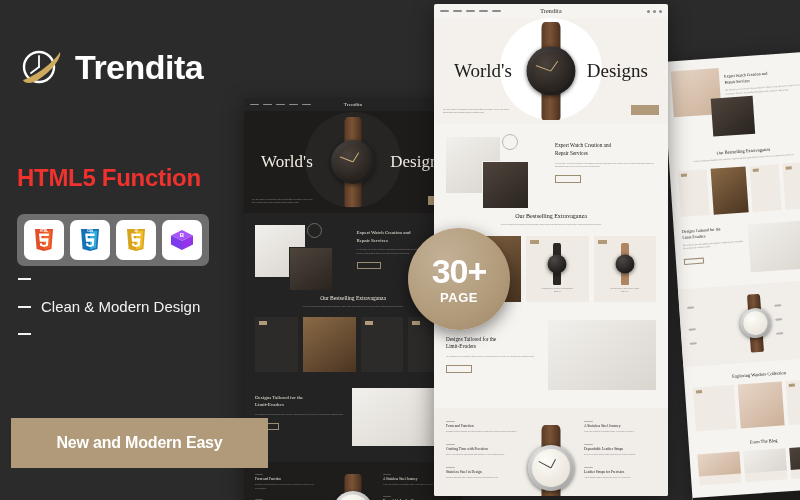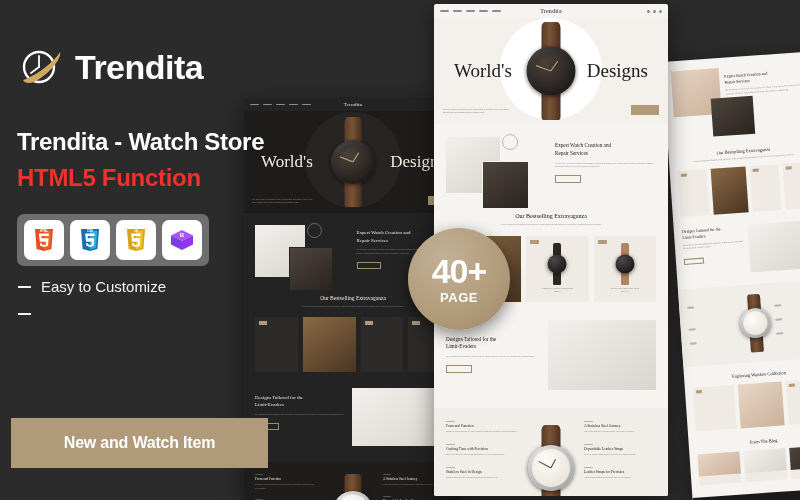--- a/index.html
+++ b/index.html
@@ -452,21 +452,20 @@
         <svg width="50" height="50" viewBox="0 0 50 50">
           <ellipse cx="23" cy="25" rx="15" ry="15" fill="none" stroke="#ffffff" stroke-width="2.4"></ellipse>
           <line x1="23" y1="25" x2="23" y2="14" stroke="#ffffff" stroke-width="1.8" stroke-linecap="round"></line>
           <line x1="23" y1="25" x2="15" y2="31" stroke="#ffffff" stroke-width="1.8" stroke-linecap="round"></line>
           <path d="M7 38 C 20 34, 38 20, 44 10 C 46 16, 34 32, 18 40 C 13 42, 8 41, 7 38 Z" fill="#cfa95e"></path>
         </svg>
       </span>
       <span class="brand-name">Trendita</span>
     </div>
 
-    <div class="headline">Trendita - Watch Store</div>
     <div class="subhead">HTML5 Function</div>
 
     <div class="badges">
       <div class="badge">
         <svg width="22" height="24" viewBox="0 0 22 24">
           <path d="M2 1 L20 1 L18.4 21 L11 23 L3.6 21 Z" fill="#e44d26"></path>
           <path d="M11 2.8 L11 21.4 L16.9 19.8 L18.3 2.8 Z" fill="#f16529"></path>
           <path d="M6 5.6 H16 L15.8 8 H8.4 L8.6 10.3 H15.6 L14.9 17.8 L11 18.9 L7.1 17.8 L6.9 15.2 H9 L9.1 16.4 L11 16.9 L12.9 16.4 L13.1 13.7 H6.8 L6.1 7 Z" fill="#ffffff"></path>
           <text x="11" y="4.2" font-size="3" fill="#ffffff" text-anchor="middle" font-family="'Liberation Sans',sans-serif" font-weight="bold">HTML</text>
         </svg>
@@ -493,29 +492,32 @@
           <path d="M2 7.4 L13 12.8 L13 22 L2 16.6 Z" fill="#7c3aed"></path>
           <path d="M24 7.4 L13 12.8 L13 22 L24 16.6 Z" fill="#9333ea"></path>
           <text x="13" y="9.4" font-size="6" fill="#ffffff" text-anchor="middle" font-family="'Liberation Sans',sans-serif" font-weight="bold">B</text>
         </svg>
       </div>
     </div>
 
     <div class="features">
       <div class="feature">
         <span class="dash"></span>
-        <span>Easy to Customize</span>
       </div>
       <div class="feature">
         <span class="dash"></span>
+        <span>Clean &amp; Modern Design</span>
+      </div>
+      <div class="feature">
+        <span class="dash"></span>
       </div>
     </div>
 
-    <div class="cta">New and Watch Item</div>
+    <div class="cta">New and Modern Easy</div>
   </div>
 
 
   <div class="page-badge">
-    <span class="page-num">40+</span>
+    <span class="page-num">30+</span>
     <span class="page-word">PAGE</span>
   </div>
 
 </div>
 
 </body></html>

